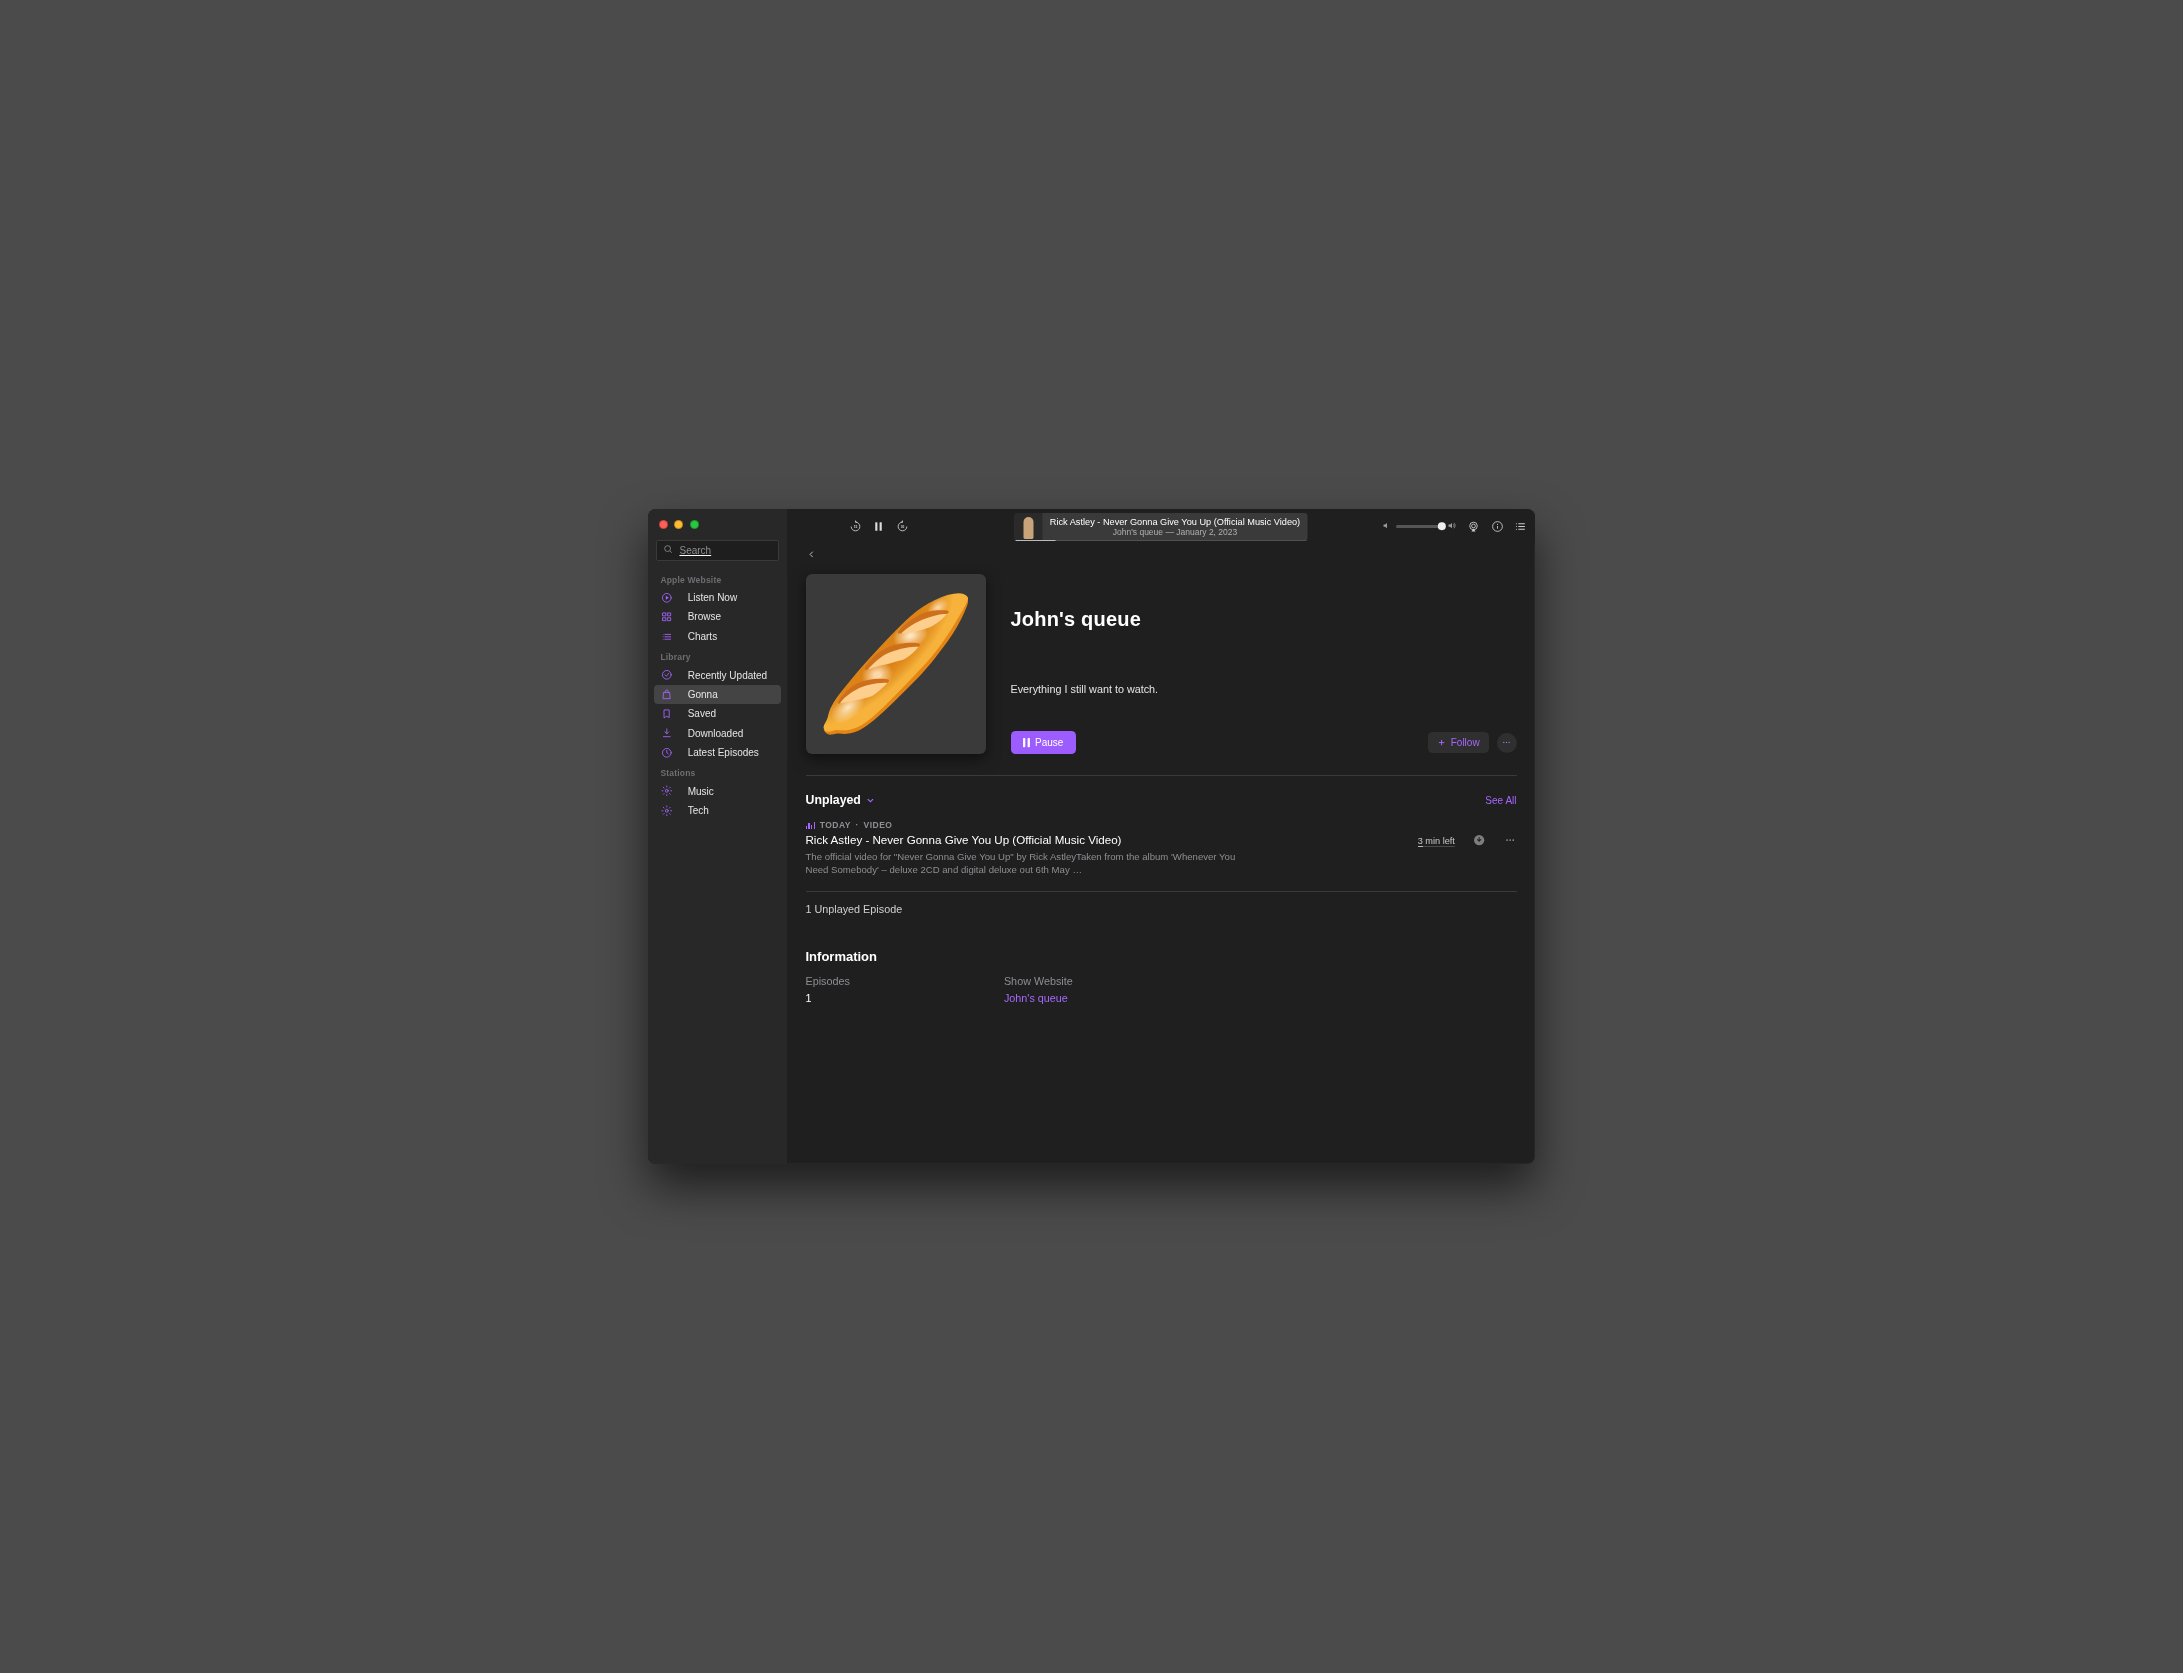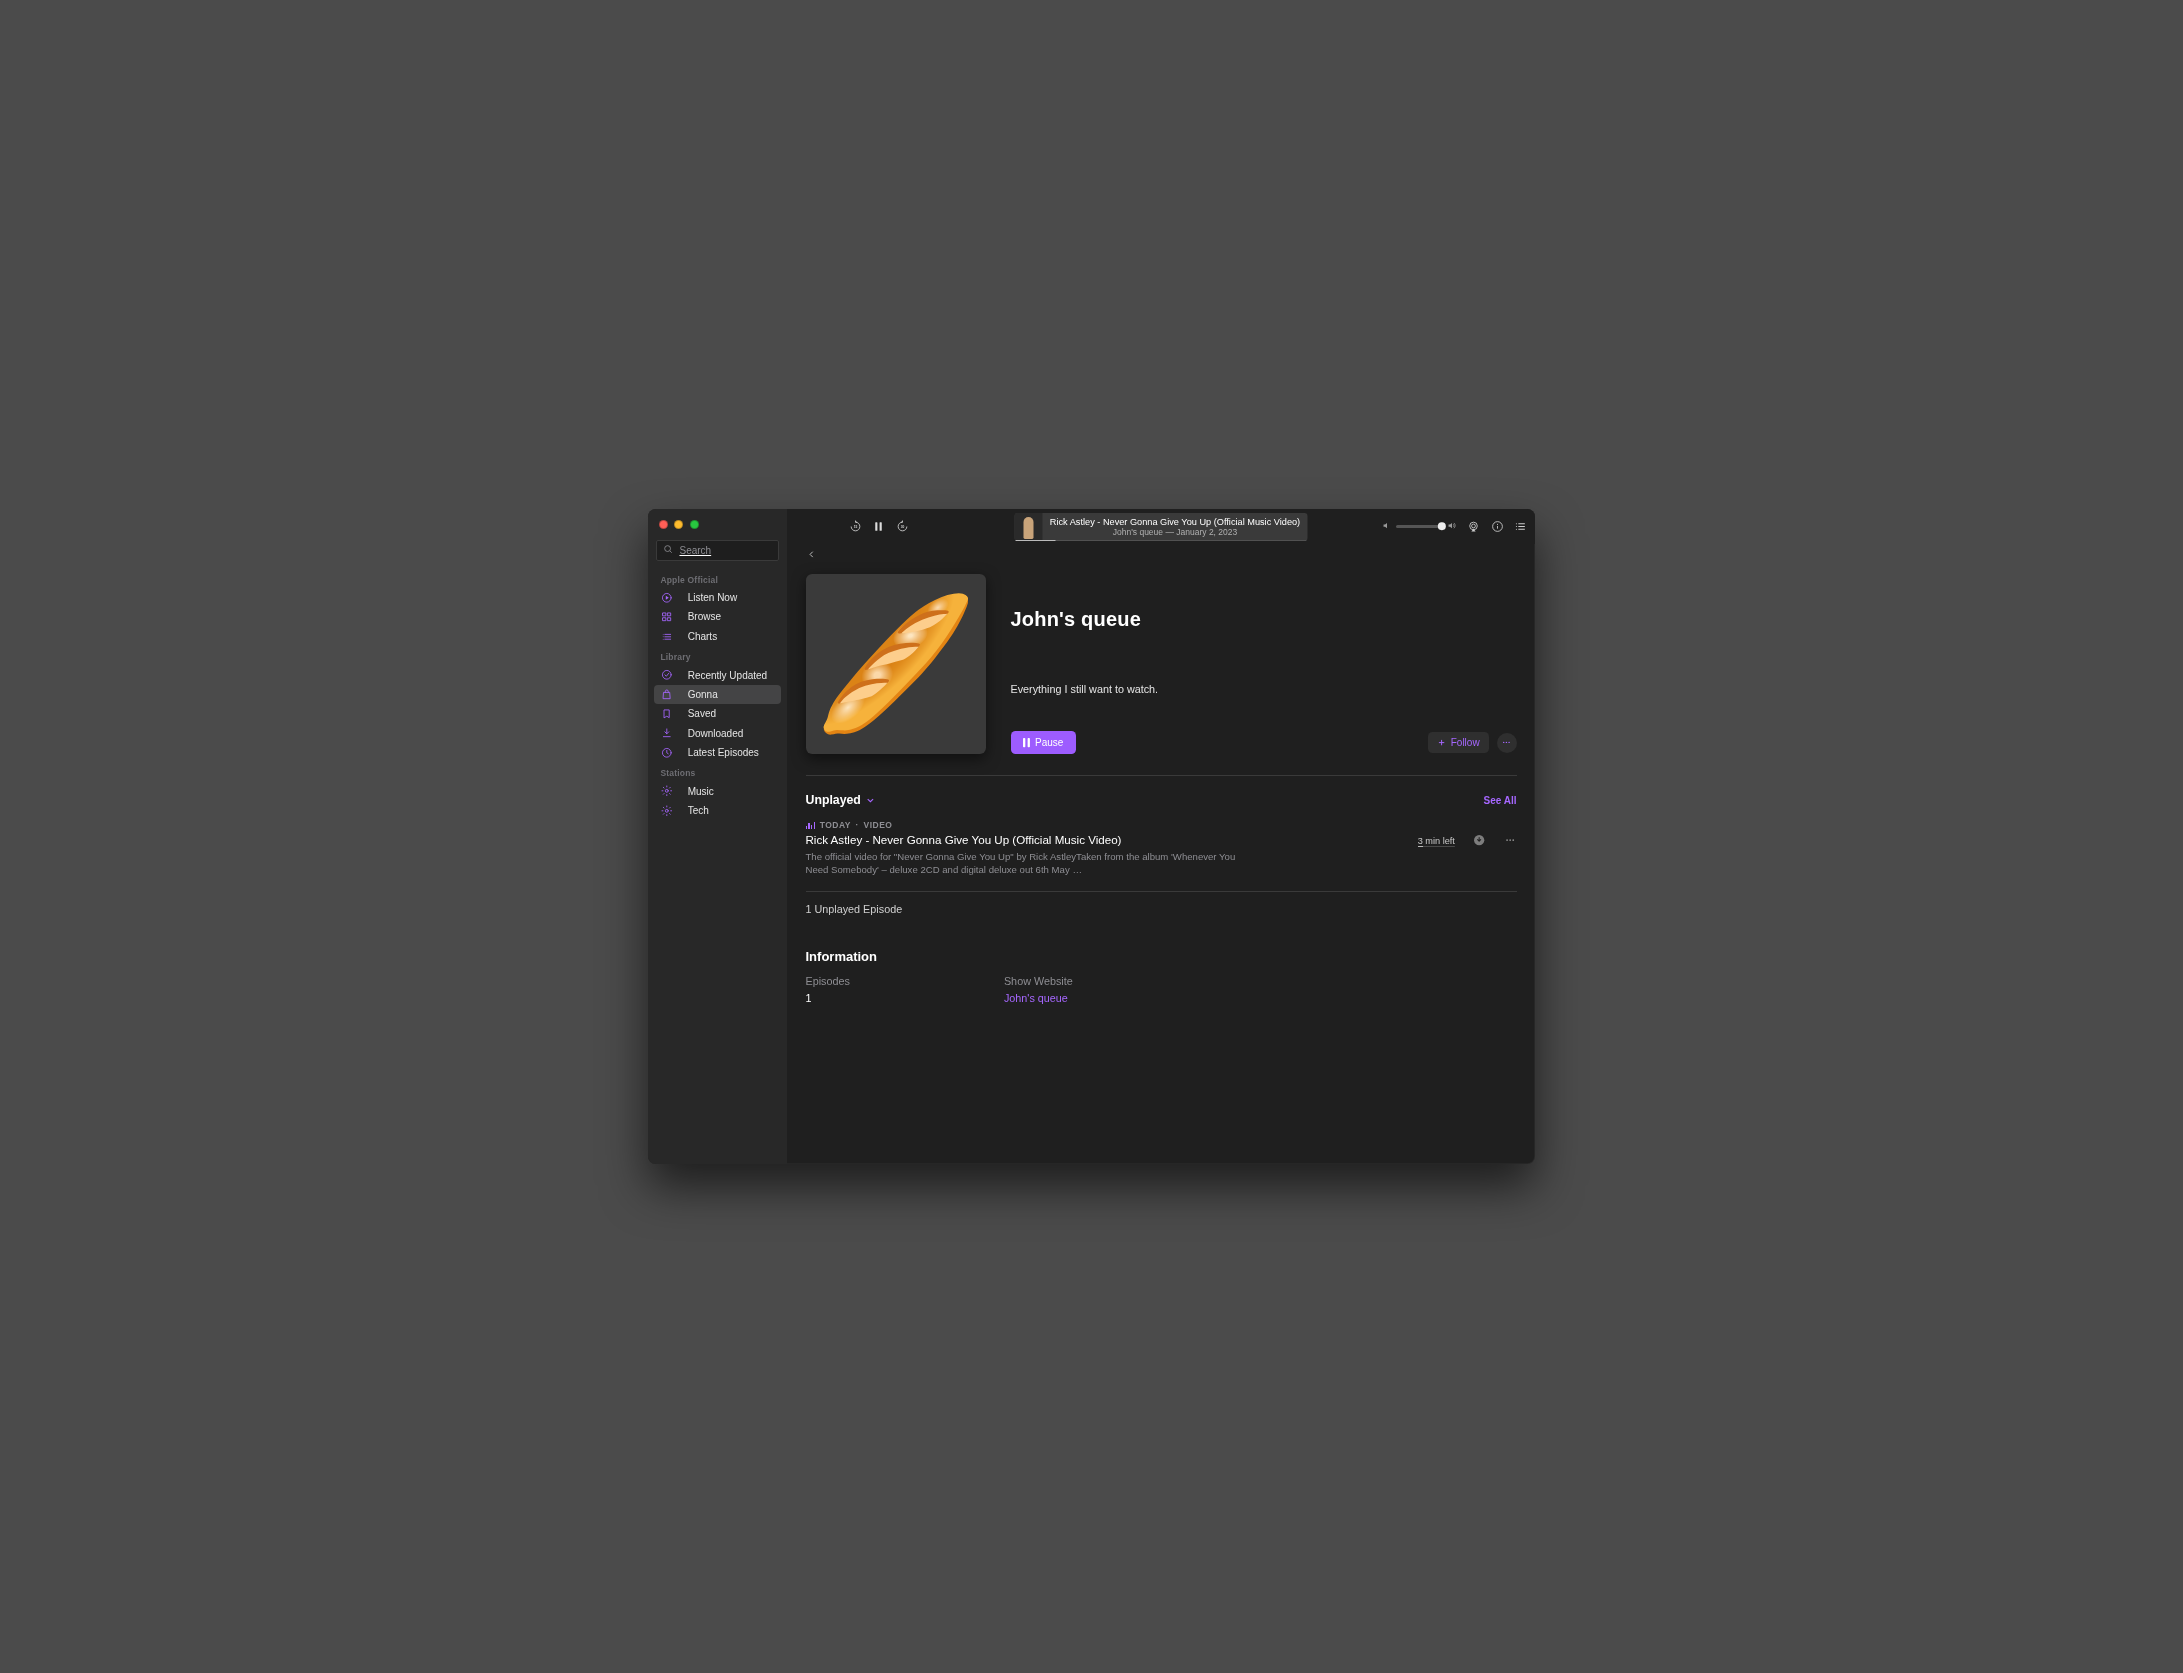--- a/index.html
+++ b/index.html
@@ -149,21 +149,21 @@
   .btn-ghost svg{ width:9.2px; height:9.2px; }
   .icon-btn{ width:20px;height:20px;border-radius:50%;background:#2f2f2f;display:flex;align-items:center;justify-content:center;cursor:pointer;color:var(--accent);}
   .icon-btn svg{width:10.8px;height:10.8px;}
   .spacer{ flex:1; }
 
   
   .section{ padding-top:17px;}
   .section-head{ display:flex; align-items:center; justify-content:space-between; margin-bottom:10px;}
   .section-head h2{ display:flex; align-items:center; gap:4.6px; font-size:12.3px; font-weight:700; margin:0;}
   .section-head h2 svg{ width:10.8px; height:10.8px; stroke:var(--accent); stroke-width:2.5; fill:none;}
-  .see-all{ color:var(--accent); font-size:10px; cursor:pointer;font-weight:bold;}
+  .see-all{ color:var(--accent); font-size:10px; cursor:pointer;}
 
   .episode{
     display:flex; gap:19px; padding:3.1px 0 14px; border-bottom:0.8px solid var(--divider);
   }
   .ep-left{ flex:1; min-width:0;}
   .ep-kicker{ display:flex; align-items:center; gap:4.6px; color:var(--text-dim); font-size:8.5px; font-weight:600; letter-spacing:0.5px; text-transform:uppercase;}
   .ep-kicker .bars{ display:inline-flex; align-items:flex-end; gap:1.2px; height:7.7px;}
   .ep-kicker .bars span{ width:1.5px; background:var(--accent); display:inline-block;}
   .ep-title{ font-size:11.6px; color:#fff; margin:3.1px 0 3.1px;}
   .ep-desc{ font-size:9.6px; line-height:1.45; color:var(--text-dim); max-width:431px;}
@@ -202,21 +202,21 @@
       <span>
         <svg viewBox="0 0 24 24">
             <circle cx="11" cy="11" r="7"></circle>
             <line x1="21" y1="21" x2="16.65" y2="16.65"></line>
           </svg>
       </span>
       <input placeholder="Search" style="">
     </div>
 
     <div id="sidebar-sections">
-        <div class="side-section-title">Apple Official</div>
+        <div class="side-section-title">Apple Website</div>
         <div class="side-item">
           <span class="ico">
             <svg width="11.6" height="11.6" viewBox="0 0 24 24" fill="none" stroke="currentColor" stroke-width="1.8" stroke-linecap="round" stroke-linejoin="round">
               <circle cx="12" cy="12" r="9"></circle>
               <polygon points="10,8 16,12 10,16" fill="currentColor" stroke="none"></polygon>
             </svg>
           </span>
           <span>Listen Now</span>
         </div>
         <div class="side-item">

